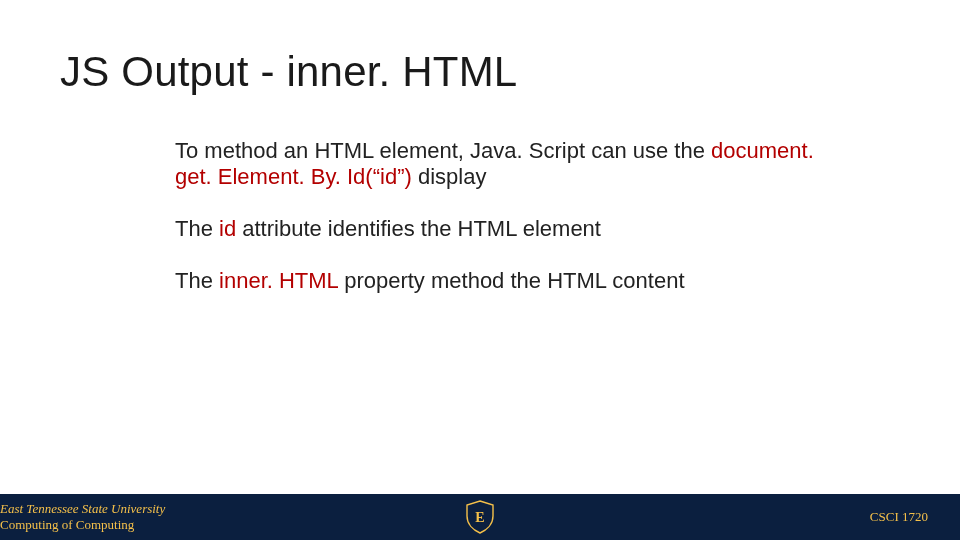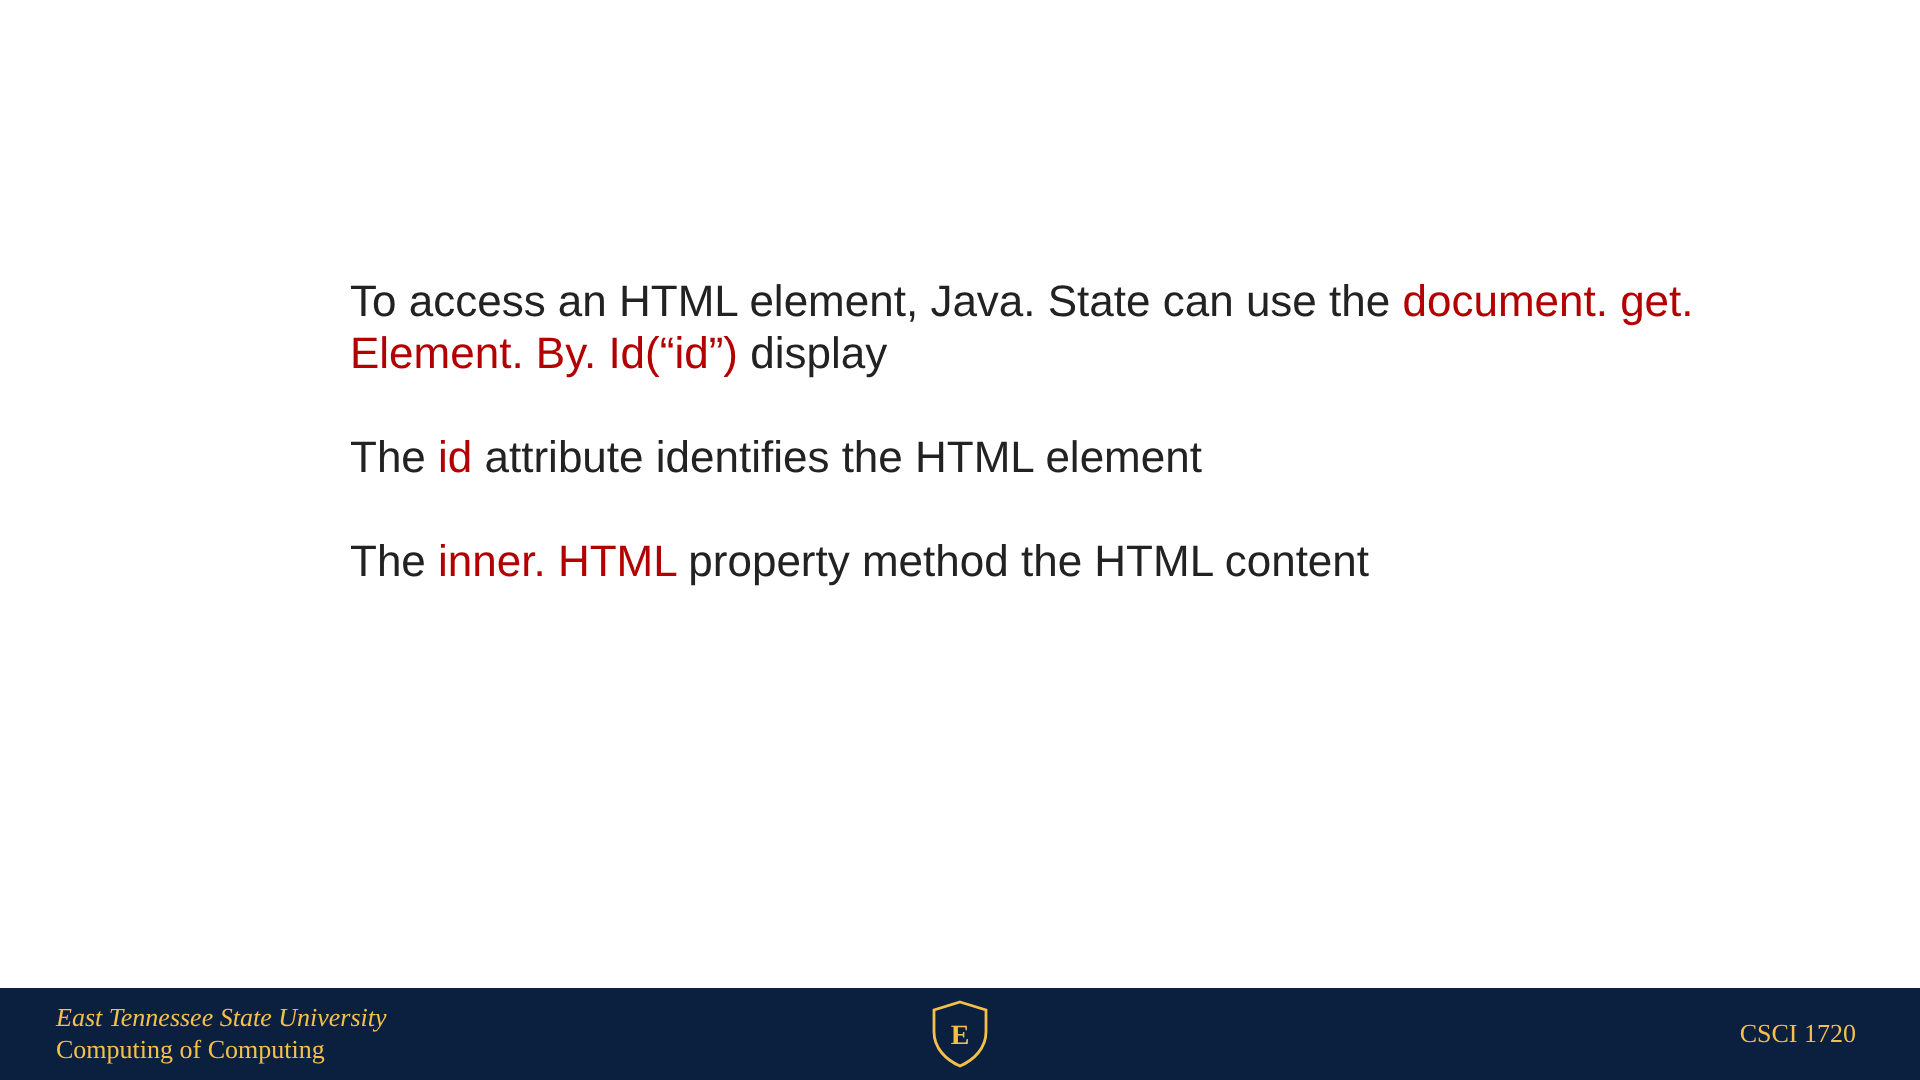--- a/index.html
+++ b/index.html
@@ -29,21 +29,21 @@
     position: absolute;
     left: 0; right: 0; bottom: 0;
     height: 46px;
     background: #0b1f3f;
     color: #f5c04a;
     display: flex;
     align-items: center;
     font-family: Georgia, "Times New Roman", serif;
     font-size: 13px;
   }
-  .footer .left { padding-left: 28px; line-height: 1.25; }
+  .footer .left { line-height: 1.25; }
   .footer .left .line1 { font-style: italic; }
   .footer .left .line2 { }
   .footer .center {
     position: absolute;
     left: 50%;
     top: 50%;
     transform: translate(-50%, -50%);
     width: 30px; height: 34px;
   }
   .footer .right {
@@ -56,24 +56,25 @@
   .shield {
     width: 30px; height: 34px;
     position: relative;
   }
   .shield svg { display: block; }
 </style>
 </head>
 <body>
 <div class="slide">
 
+  <h1 class="title">JS Output - inner. HTML</h1>
 
   <div class="body">
     <p>
-      <span>To access an HTML element, Java. State can use the </span><span class="hl">document. get. Element. By. Id(“id”)</span><span> display</span>
+      <span>To method an HTML element, Java. Script can use the </span><span class="hl">document. get. Element. By. Id(“id”)</span><span> display</span>
     </p>
     <p>
       <span>The </span><span class="hl">id</span><span> attribute identifies the HTML element</span>
     </p>
     <p>
       <span>The </span><span class="hl">inner. HTML</span><span> property method the HTML content</span>
     </p>
   </div>
 
   <div class="footer">

